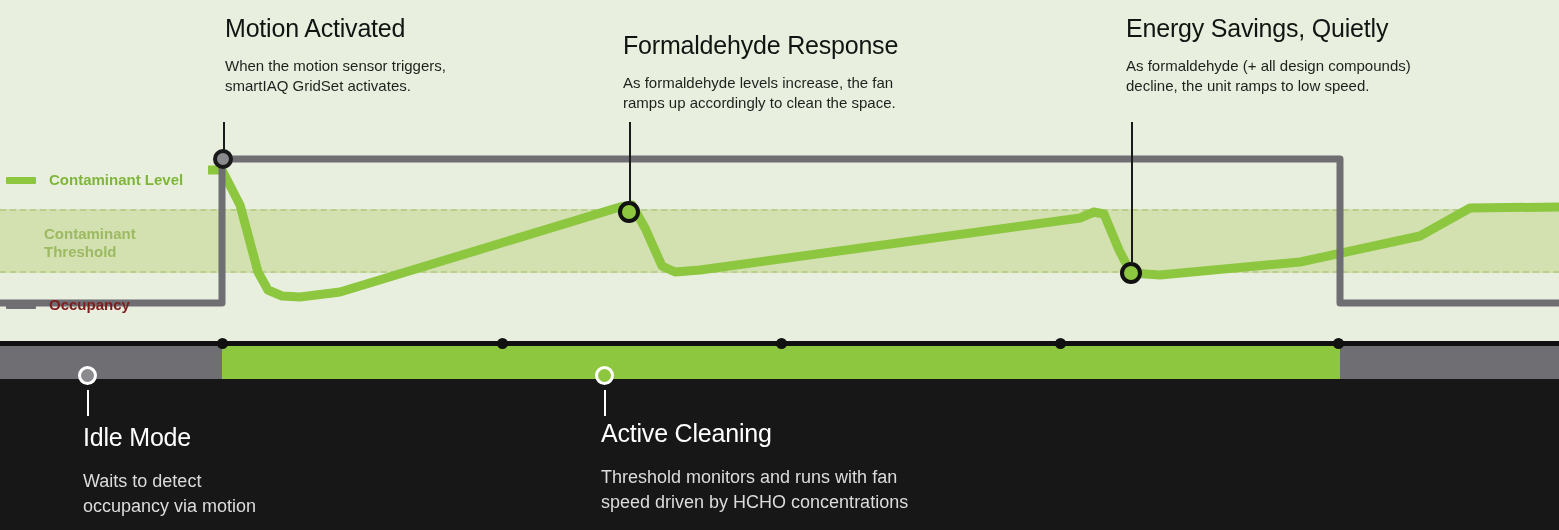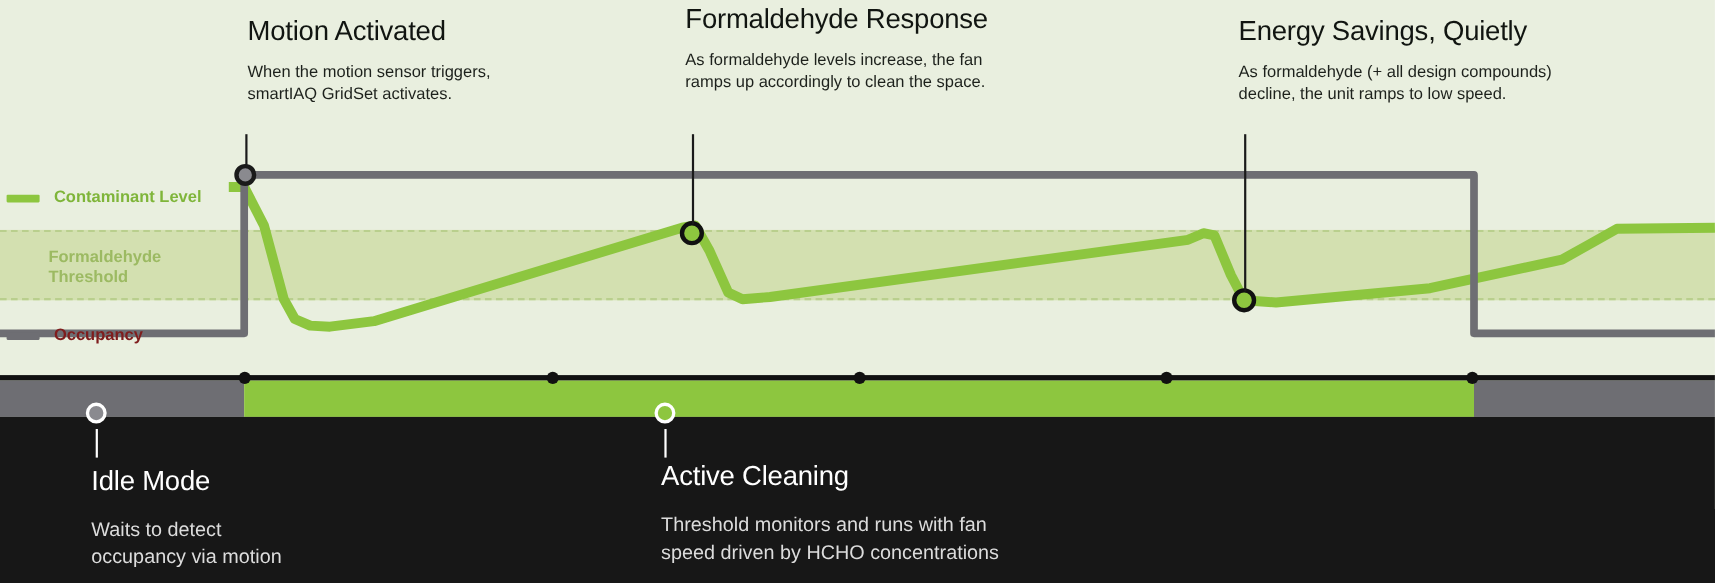--- a/index.html
+++ b/index.html
@@ -130,34 +130,34 @@
         <circle cx="629" cy="212" r="9" fill="#8dc63f" stroke="#111111" stroke-width="4"></circle>
         <circle cx="1131" cy="273" r="9" fill="#8dc63f" stroke="#111111" stroke-width="4"></circle>
       </svg>
   </div>
 
   <div class="legend-item" id="legend-contaminant">
     <span class="legend-swatch"></span>
     <span class="legend-label">Contaminant Level</span>
   </div>
 
-  <div id="legend-threshold">Formaldehyde
+  <div id="legend-threshold">Contaminant
 Threshold</div>
 
   <div class="legend-item" id="legend-occupancy">
     <span class="legend-swatch"></span>
     <span class="legend-label">Occupancy</span>
   </div>
 
   <div class="callout" id="callout-0" style="left: 225px; top: 15px;">
     <div class="callout-title">Motion Activated</div>
     <div class="callout-body">When the motion sensor triggers,
 smartIAQ GridSet activates.</div>
   </div>
-  <div class="callout" id="callout-1" style="left: 623px; top: 4px;">
+  <div class="callout" id="callout-1" style="left: 623px; top: 32px;">
     <div class="callout-title">Formaldehyde Response</div>
     <div class="callout-body">As formaldehyde levels increase, the fan
 ramps up accordingly to clean the space.</div>
   </div>
   <div class="callout" id="callout-2" style="left: 1126px; top: 15px;">
     <div class="callout-title">Energy Savings, Quietly</div>
     <div class="callout-body">As formaldehyde (+ all design compounds)
 decline, the unit ramps to low speed.</div>
   </div>
 

